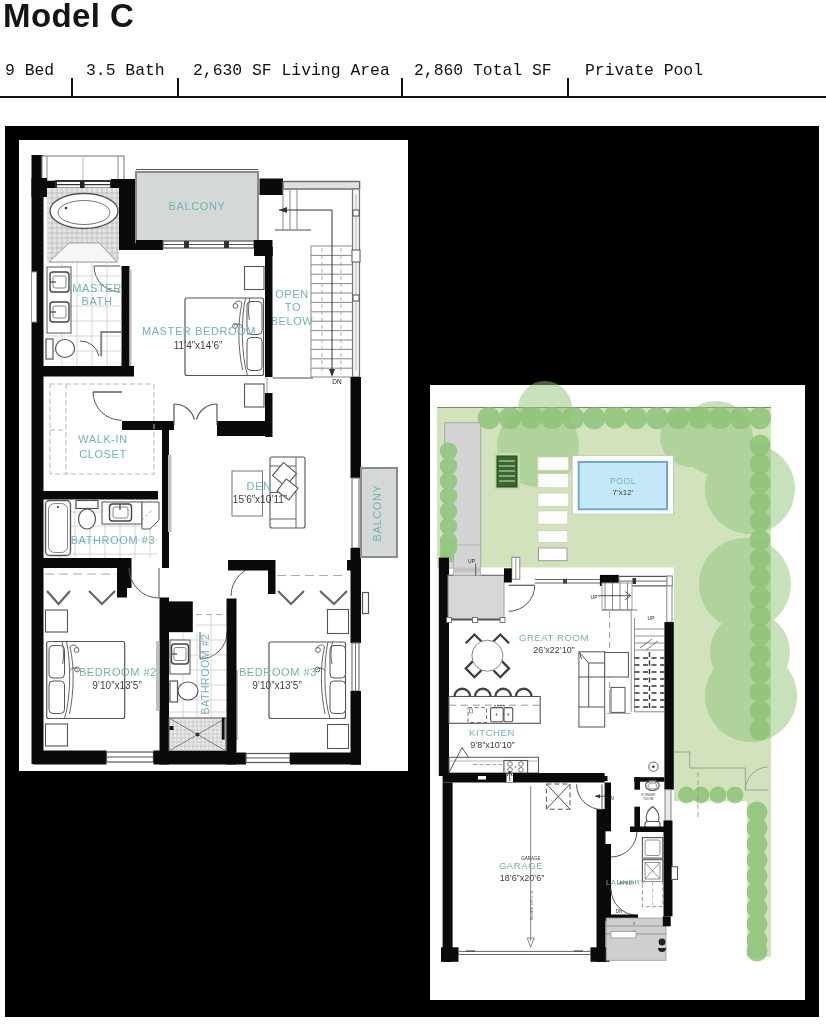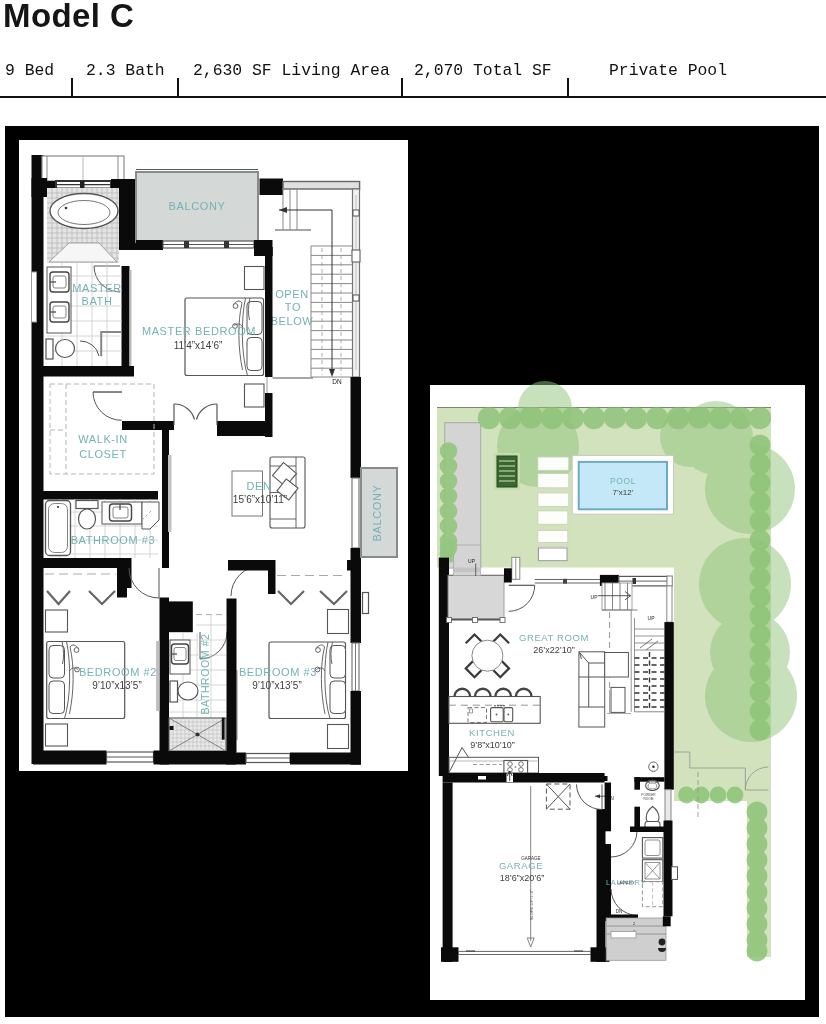--- a/index.html
+++ b/index.html
@@ -12,24 +12,24 @@
 text{font-family:"Liberation Sans",sans-serif}
 .lbl{fill:#74b2b6;letter-spacing:0.6px}
 .dim{fill:#3d3d3d}
 </style>
 </head>
 <body>
 
 <div class="title">Model C</div>
 
 <div class="spec" style="left:5px">9 Bed</div>
-<div class="spec" style="left:86px">2.3 Bath</div>
+<div class="spec" style="left:86px">3.5 Bath</div>
 <div class="spec" style="left:193px">2,630 SF Living Area</div>
-<div class="spec" style="left:414px">2,070 Total SF</div>
-<div class="spec" style="left:609px">Private Pool</div>
+<div class="spec" style="left:414px">2,860 Total SF</div>
+<div class="spec" style="left:585px">Private Pool</div>
 
 <div class="tick" style="left:71px"></div>
 <div class="tick" style="left:177px"></div>
 <div class="tick" style="left:401px"></div>
 <div class="tick" style="left:567px"></div>
 
 <div class="rule"></div>
 <svg class="plan" width="826" height="1024" viewBox="0 0 826 1024">
 
 <rect x="5" y="126" width="814" height="891" fill="#000"></rect>

